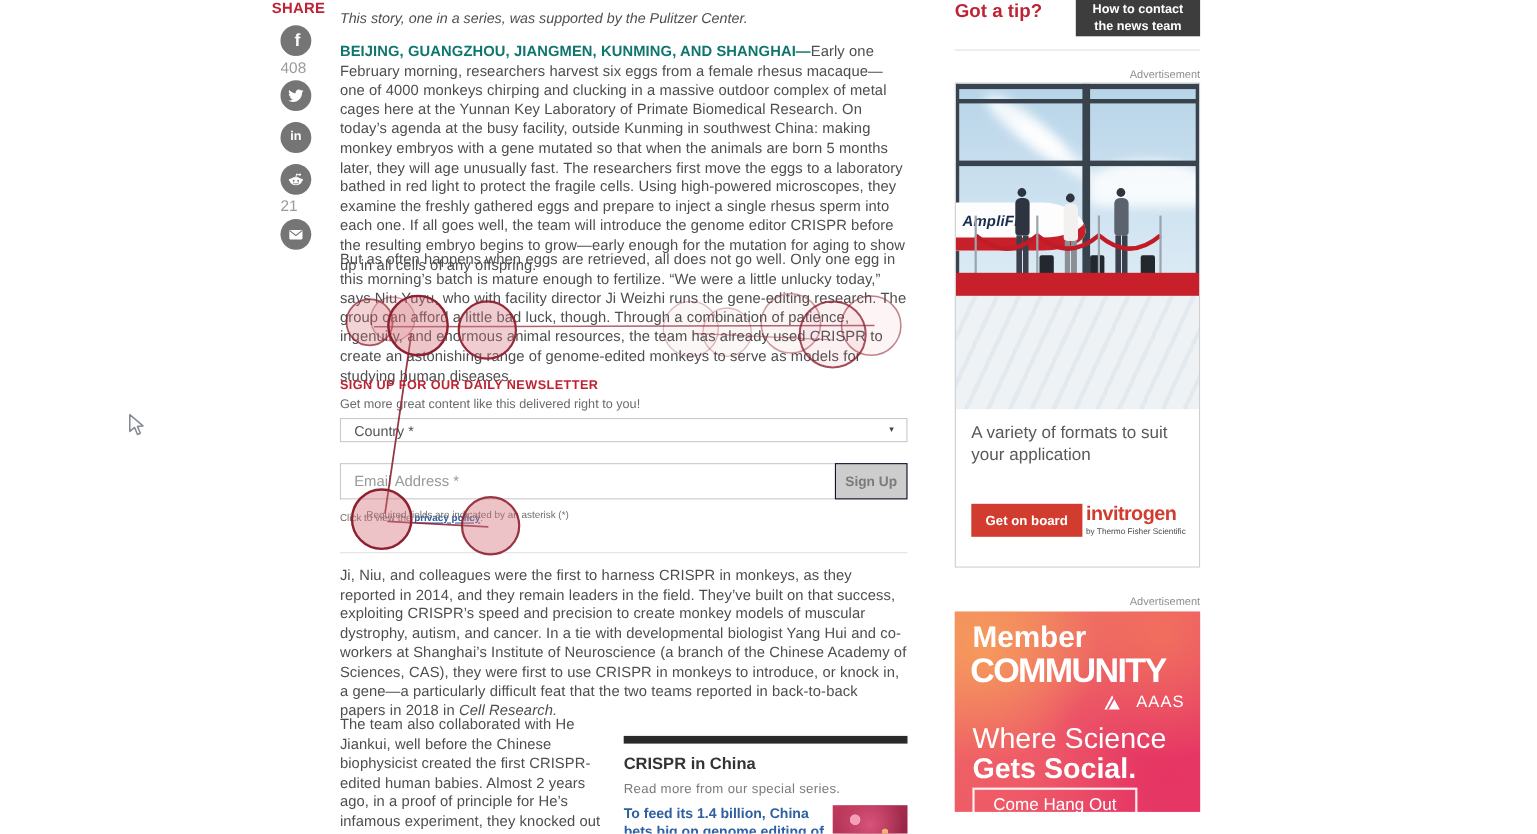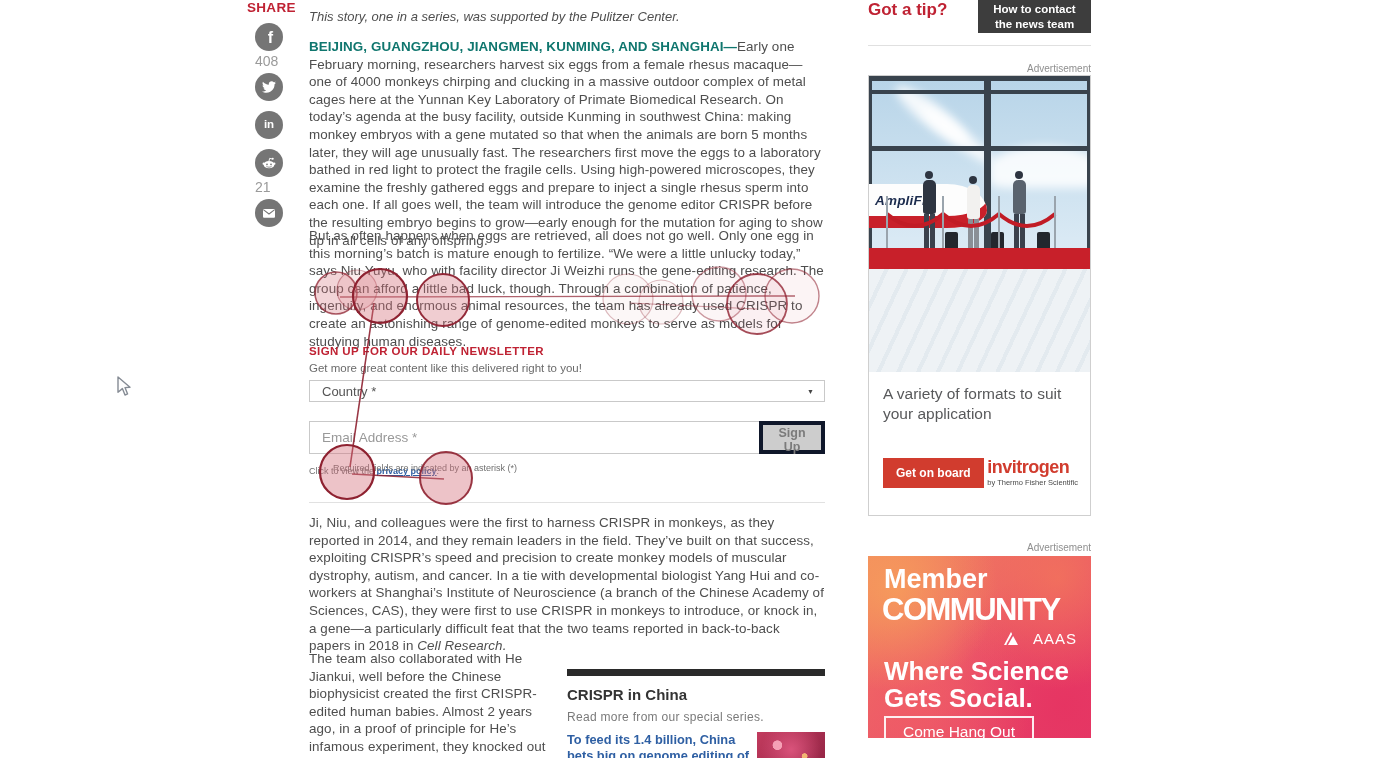--- a/index.html
+++ b/index.html
@@ -29,21 +29,21 @@
   .nl-heading{font-size:11.5px;font-weight:bold;color:var(--accent-red);letter-spacing:.4px;}
   .nl-sub{position:absolute;top:17px;font-size:11.5px;color:#6b6b6b;}
   .nl-select{position:absolute;top:35px;left:0;right:0;height:22px;border:1px solid #c9c9c9;
              box-sizing:border-box;display:flex;align-items:center;padding:0 10px 0 12px;
              font-size:13px;color:#555;cursor:pointer;background:#fff;}
   .nl-select .arrow{margin-left:auto;font-size:7px;color:#444;}
   .email-row{position:absolute;top:76px;left:0;right:0;height:33px;display:flex;}
   .email-row input{flex:1;border:1px solid #c9c9c9;border-right:none;padding:0 12px;
                    font-size:13.5px;color:#555;font-family:"Liberation Sans",sans-serif;outline:none;}
   .email-row input::placeholder{color:#999;}
-  .signup-btn{width:66px;background:#cdcdcd;border:4px solid #0f172a;color:#7b7b7b;
+  .signup-btn{width:66px;background:#cdcdcd;border:1px solid #0f172a;color:#7b7b7b;
               font-weight:bold;font-size:12.5px;cursor:pointer;font-family:"Liberation Sans",sans-serif;}
   .fine{position:absolute;font-size:9px;color:#6f6f6f;}
   .fine a{color:var(--link-blue);font-weight:bold;text-decoration:underline;cursor:pointer;}
   .fine1{top:121px;} .fine2{top:118px;padding-left:24px;}
   .main-divider{position:absolute;top:502px;left:0;right:0;height:1px;background:#e1e1e1;}
 
   .bottom-row{position:absolute;top:650px;left:0;right:0;height:108px;}
   .p4{position:absolute;left:0;top:0;width:240px;}
   .related-box{position:absolute;left:258px;top:0;width:258px;}
   .rel-bar{position:absolute;top:19px;left:0;right:0;height:7px;background:#2a2a2a;}
@@ -114,21 +114,21 @@
        background:
         radial-gradient(circle at 12% 18%, rgba(246,155,92,.95), transparent 42%),
         radial-gradient(circle at 85% 12%, rgba(242,115,92,.85), transparent 45%),
         radial-gradient(circle at 20% 80%, rgba(240,92,102,.9), transparent 52%),
         radial-gradient(circle at 88% 82%, rgba(230,52,98,.95), transparent 55%),
         linear-gradient(135deg,#f28a5e,#e94f6a 60%,#e43a68);}
   .ad2-member{position:absolute;left:16px;top:8px;font-size:27px;font-weight:bold;}
   .ad2-community{position:absolute;left:14px;top:36px;font-size:31px;font-weight:bold;letter-spacing:-1.5px;}
   .aaas{position:absolute;right:14px;top:74px;display:flex;align-items:center;gap:14px;}
   .aaas-text{font-size:15px;letter-spacing:1px;}
-  .ad2-l3{position:absolute;left:16px;top:100px;font-size:26px;font-weight:bold;}
+  .ad2-l3{position:absolute;left:16px;top:100px;font-size:26px;font-weight:normal;}
   .ad2-l4{position:absolute;left:16px;top:127px;font-size:26px;font-weight:bold;}
   .cho-btn{position:absolute;left:16px;top:160px;background:transparent;border:2px solid rgba(255,255,255,.9);
            color:#fff;font-size:15.5px;padding:5px 17px;cursor:pointer;font-family:"Liberation Sans",sans-serif;}
 
   
   #overlay{position:absolute;left:0;top:0;width:1397px;height:758px;pointer-events:none;z-index:50;}
   #cursor{position:absolute;z-index:60;pointer-events:none;}
 </style>
 </head>
 <body>

